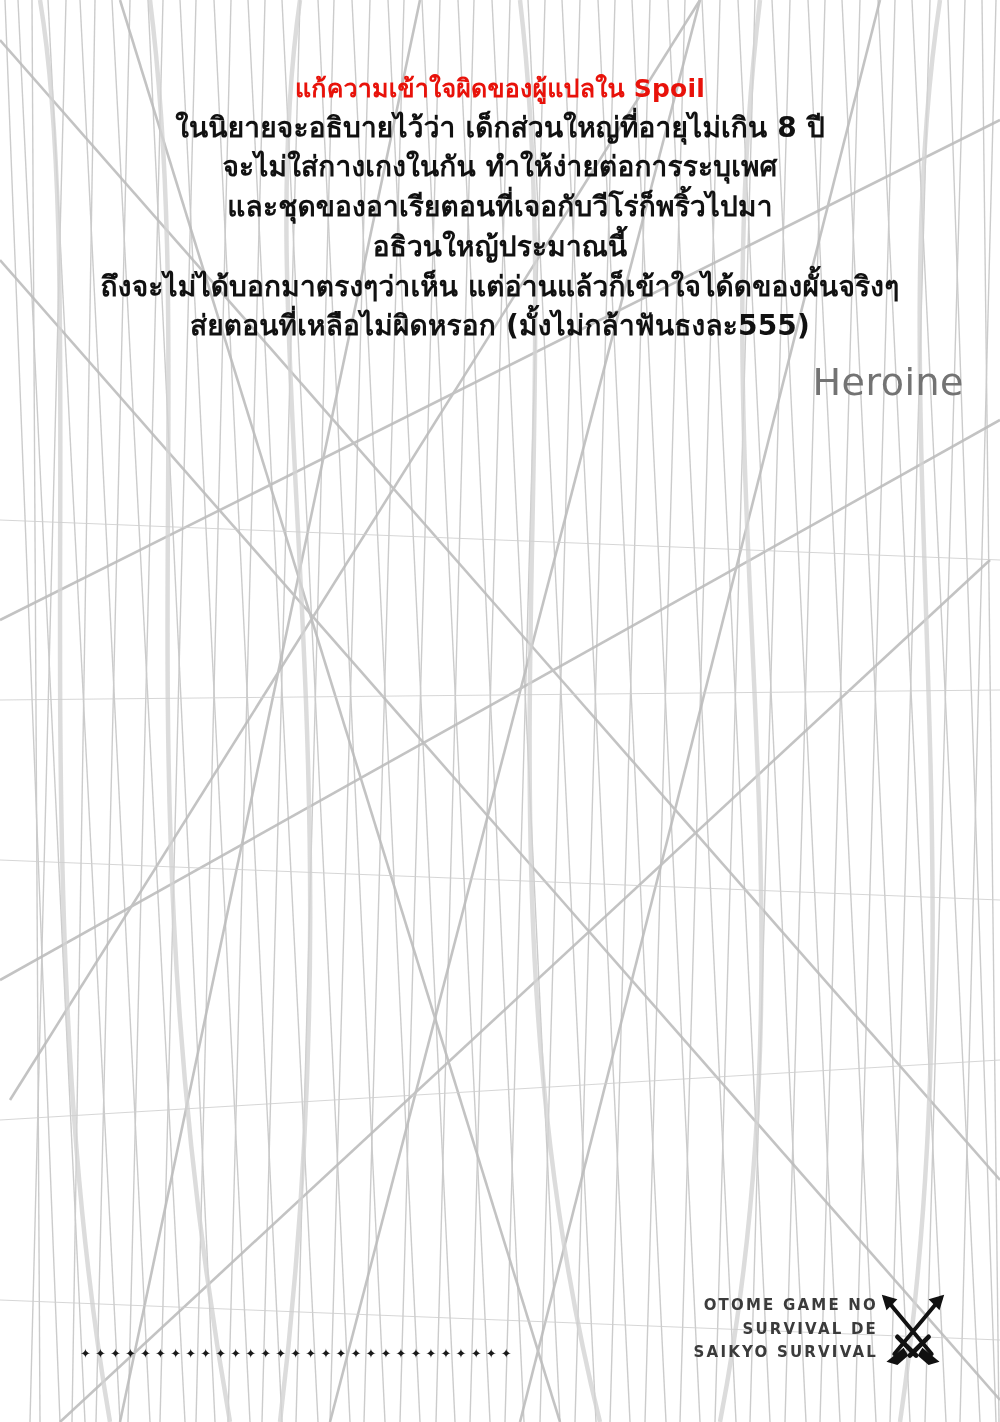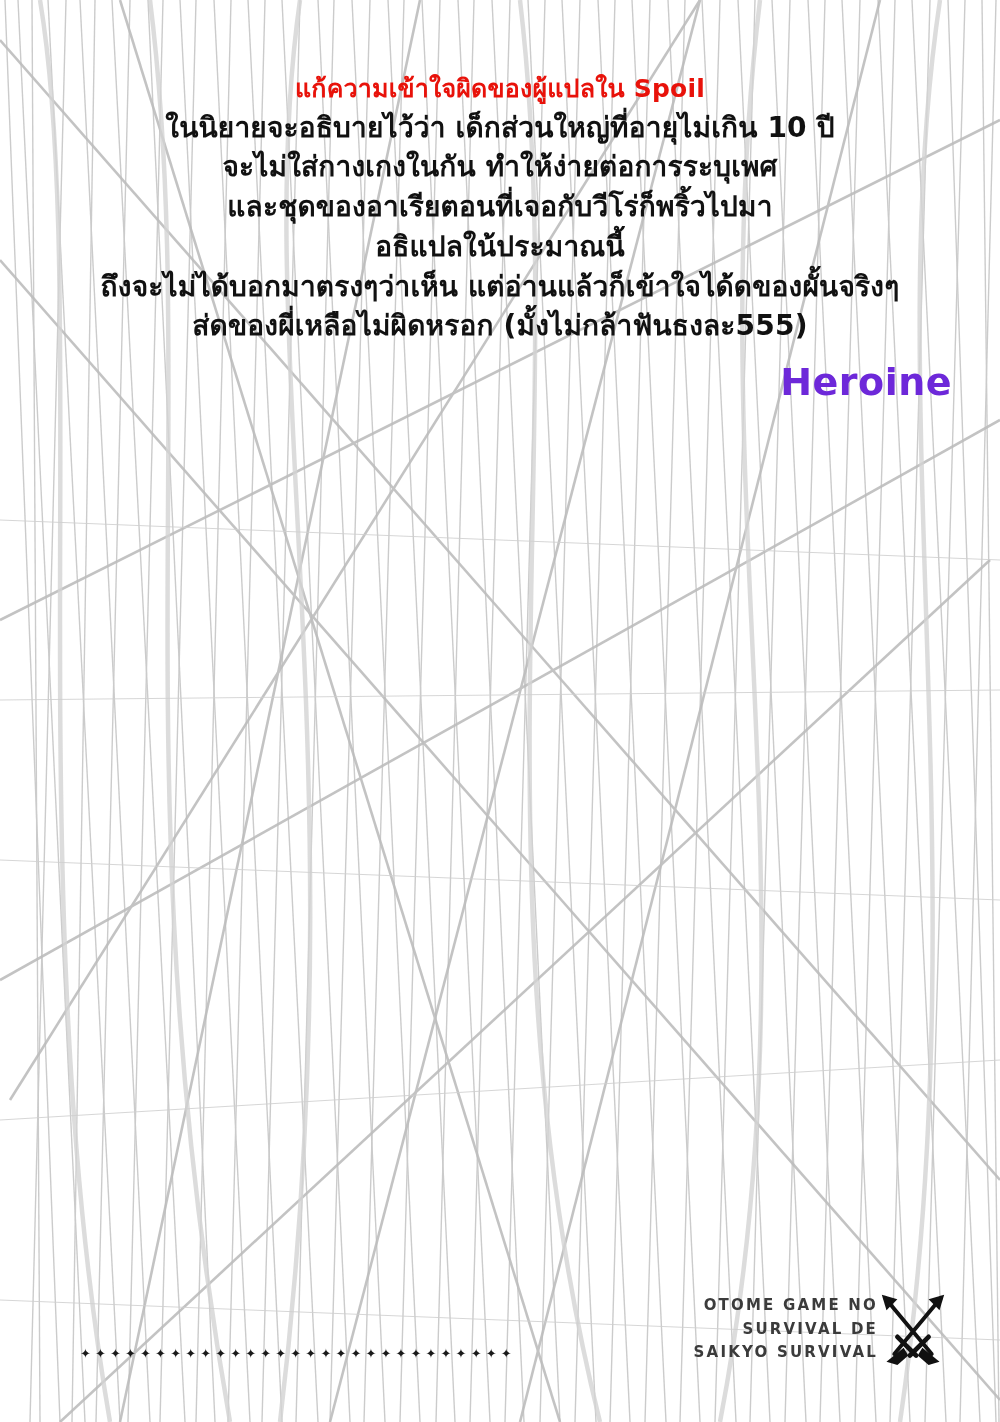--- a/index.html
+++ b/index.html
@@ -45,25 +45,25 @@
     color: #e8120a;
     font-size: 25px;
     line-height: 1.5;
   }
   .line-body {
     font-size: 28px;
   }
   .signature {
     display: block;
     text-align: right;
-    padding-right: 48px;
+    padding-right: 36px;
     margin-top: 14px;
     font-size: 38px;
-    font-weight: bold;
-    color: #6d28d9;
+    font-weight: normal;
+    color: #737373;
     letter-spacing: 0.5px;
   }
   #footer {
     position: absolute;
     left: 0;
     bottom: 36px;
     width: 1000px;
     height: 110px;
     z-index: 5;
   }
@@ -194,26 +194,26 @@
       <path d="M0 700 L1000 690"></path>
         <path d="M0 860 L1000 900"></path>
       <path d="M0 1120 L1000 1060"></path>
         <path d="M0 1300 L1000 1340"></path>
       <path d="M0 520 L1000 560"></path>
     </g>
   </svg>
 
   <div id="text-block">
     <span class="line line-title">แก้ความเข้าใจผิดของผู้แปลใน Spoil</span>
-    <span class="line line-body">ในนิยายจะอธิบายไว้ว่า เด็กส่วนใหญ่ที่อายุไม่เกิน 10 ปี</span>
+    <span class="line line-body">ในนิยายจะอธิบายไว้ว่า เด็กส่วนใหญ่ที่อายุไม่เกิน 8 ปี</span>
     <span class="line line-body">จะไม่ใส่กางเกงในกัน ทำให้ง่ายต่อการระบุเพศ</span>
     <span class="line line-body">และชุดของอาเรียตอนที่เจอกับวีโร่ก็พริ้วไปมา</span>
-    <span class="line line-body">อธิแปลใน้ประมาณนี้</span>
+    <span class="line line-body">อธิวนใหญ้ประมาณนี้</span>
     <span class="line line-body">ถึงจะไม่ได้บอกมาตรงๆว่าเห็น แต่อ่านแล้วก็เข้าใจได้ดของผั้นจริงๆ</span>
-    <span class="line line-body">ส่ดของผี่เหลือไม่ผิดหรอก (มั้งไม่กล้าฟันธงละ555)</span>
+    <span class="line line-body">ส่ยตอนที่เหลือไม่ผิดหรอก (มั้งไม่กล้าฟันธงละ555)</span>
     <span class="signature">Heroine</span>
   </div>
 
   <div id="footer">
     <div id="diamond-rule">✦ ✦ ✦ ✦ ✦ ✦ ✦ ✦ ✦ ✦ ✦ ✦ ✦ ✦ ✦ ✦ ✦ ✦ ✦ ✦ ✦ ✦ ✦ ✦ ✦ ✦ ✦ ✦ ✦</div>
 
     <div id="brand">
       <span class="brand-line">OTOME GAME NO</span>
       <span class="brand-line">SURVIVAL DE</span>
       <span class="brand-line">SAIKYO SURVIVAL</span>

